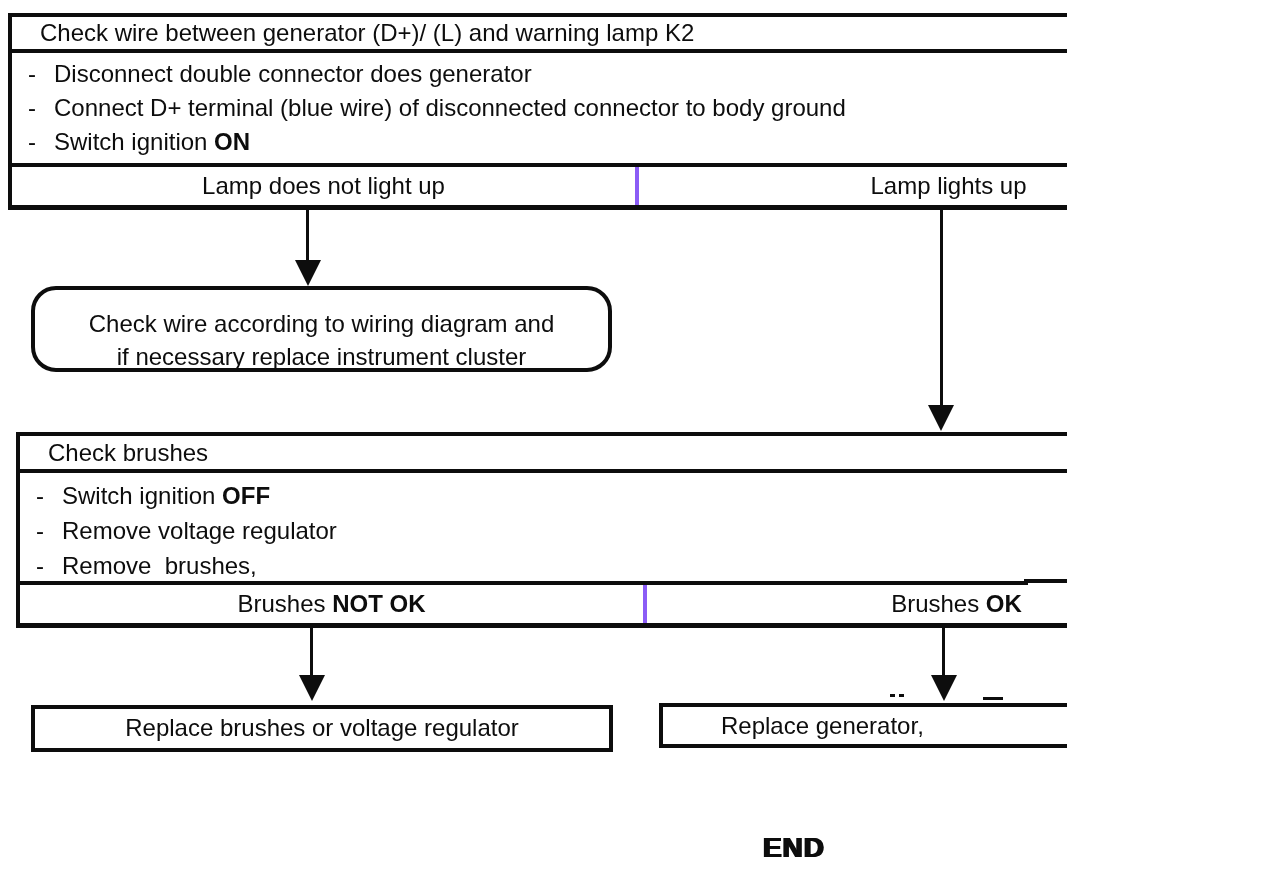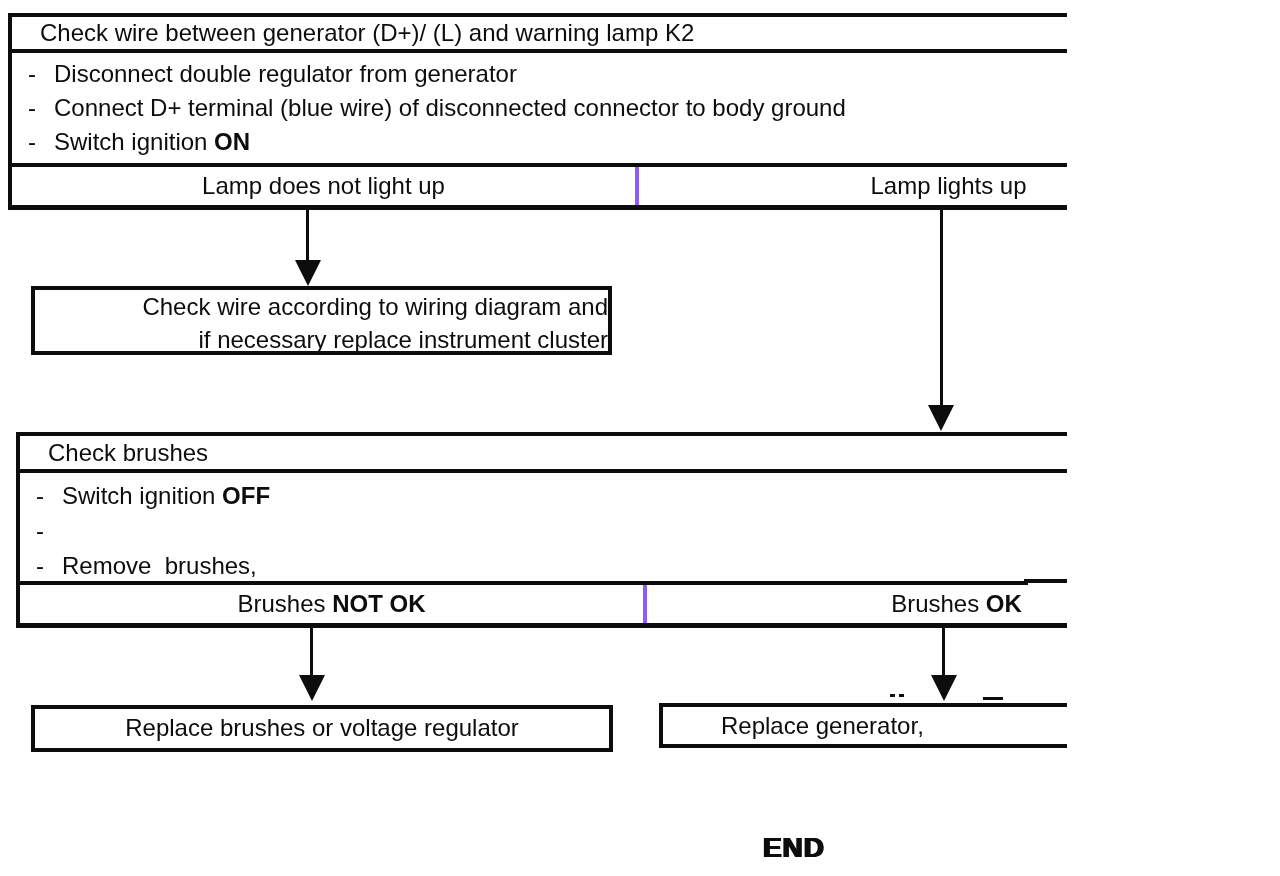--- a/index.html
+++ b/index.html
@@ -19,38 +19,38 @@
   .b{font-weight:bold;white-space:pre-wrap;}
   .outrow{position:absolute;bottom:0;left:0;right:0;border-top:4px solid #0d0d0d;
     display:flex;font-size:24px;}
   .cell-l{width:623px;flex:0 0 auto;border-right:4px solid #8b5cf6;text-align:center;}
   .cell-r{flex:1;text-align:center;border-radius:10px;}
   .arrow-line{position:absolute;width:3px;background:#0d0d0d;}
   .arrow-head{position:absolute;width:0;height:0;
     border-left:13px solid transparent;border-right:13px solid transparent;
     border-top:26px solid #0d0d0d;}
   .resultbox{position:absolute;border:4px solid #0d0d0d;background:#fff;font-size:24px;}
-  .center2{text-align:right;line-height:33px;padding-top:0;}
+  .center2{text-align:center;line-height:33px;padding-top:17px;border-radius:25px;}
   .endlabel{position:absolute;font-size:28px;line-height:43px;font-weight:bold;
     letter-spacing:1px;text-align:right;
     text-shadow:1px 0 0 currentColor,-1px 0 0 currentColor;}
   .artifact{position:absolute;background:#0d0d0d;}
   .cover{position:absolute;background:#ffffff;}
 </style>
 </head>
 <body>
 
 <div id="page">
 
   <div class="box thickbottom" style="left:8px;top:13px;width:1246px;height:188px;">
     <div class="titlerow" style="height:32px;line-height:32px;">Check wire between generator (D+)/ (L) and warning lamp K2</div>
     <div class="steps" style="top:40px;">
       <div class="steprow" style="line-height:34px;">
         <span class="dash">-</span>
-        <span class="t">Disconnect double regulator from generator</span>
+        <span class="t">Disconnect double connector does generator</span>
         <span class="b"></span>
       </div>
       <div class="steprow" style="line-height:34px;">
         <span class="dash">-</span>
         <span class="t">Connect D+ terminal (blue wire) of disconnected connector to body ground</span>
         <span class="b"></span>
       </div>
       <div class="steprow" style="line-height:34px;">
         <span class="dash">-</span>
         <span class="t">Switch ignition </span>
@@ -81,20 +81,21 @@
   <div class="box thickbottom" style="left:8px;top:432px;width:1246px;height:187px;margin-left:8px;">
     <div class="titlerow" style="height:33px;line-height:33px;">Check brushes</div>
     <div class="steps" style="top:42px;">
       <div class="steprow" style="line-height:35px;">
         <span class="dash">-</span>
         <span class="t">Switch ignition </span>
         <span class="b">OFF</span>
       </div>
       <div class="steprow" style="line-height:35px;">
         <span class="dash">-</span>
+        <span class="t">Remove voltage regulator</span>
         <span class="b"></span>
       </div>
       <div class="steprow" style="line-height:35px;">
         <span class="dash">-</span>
         <span class="t">Remove  brushes,</span>
         <span class="b"></span>
       </div>
     </div>
     <div class="outrow" style="height:38px;line-height:38px;">
       <div class="cell-l">

